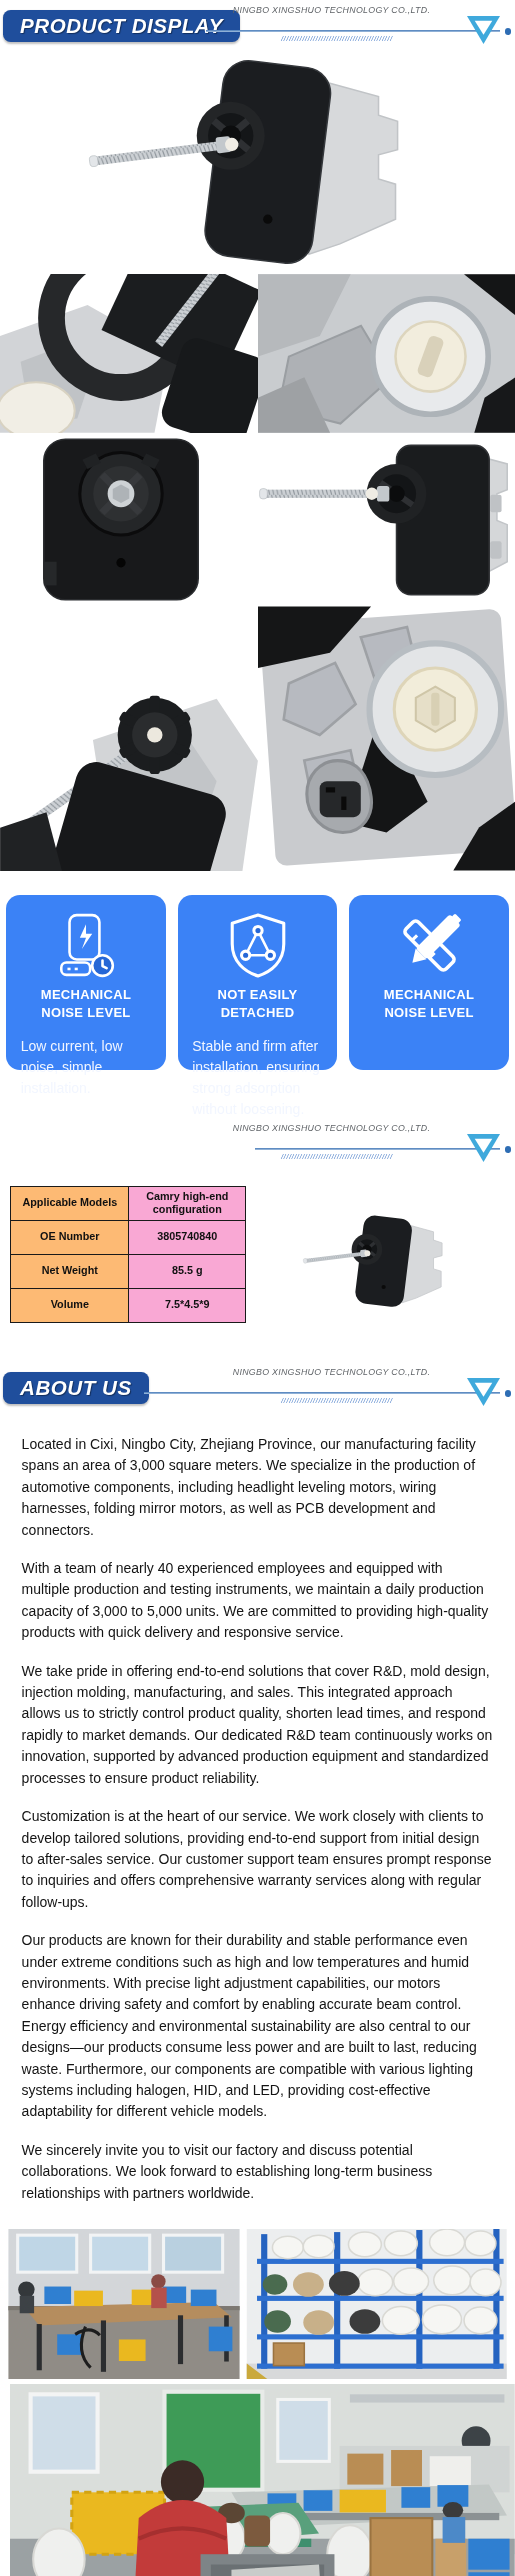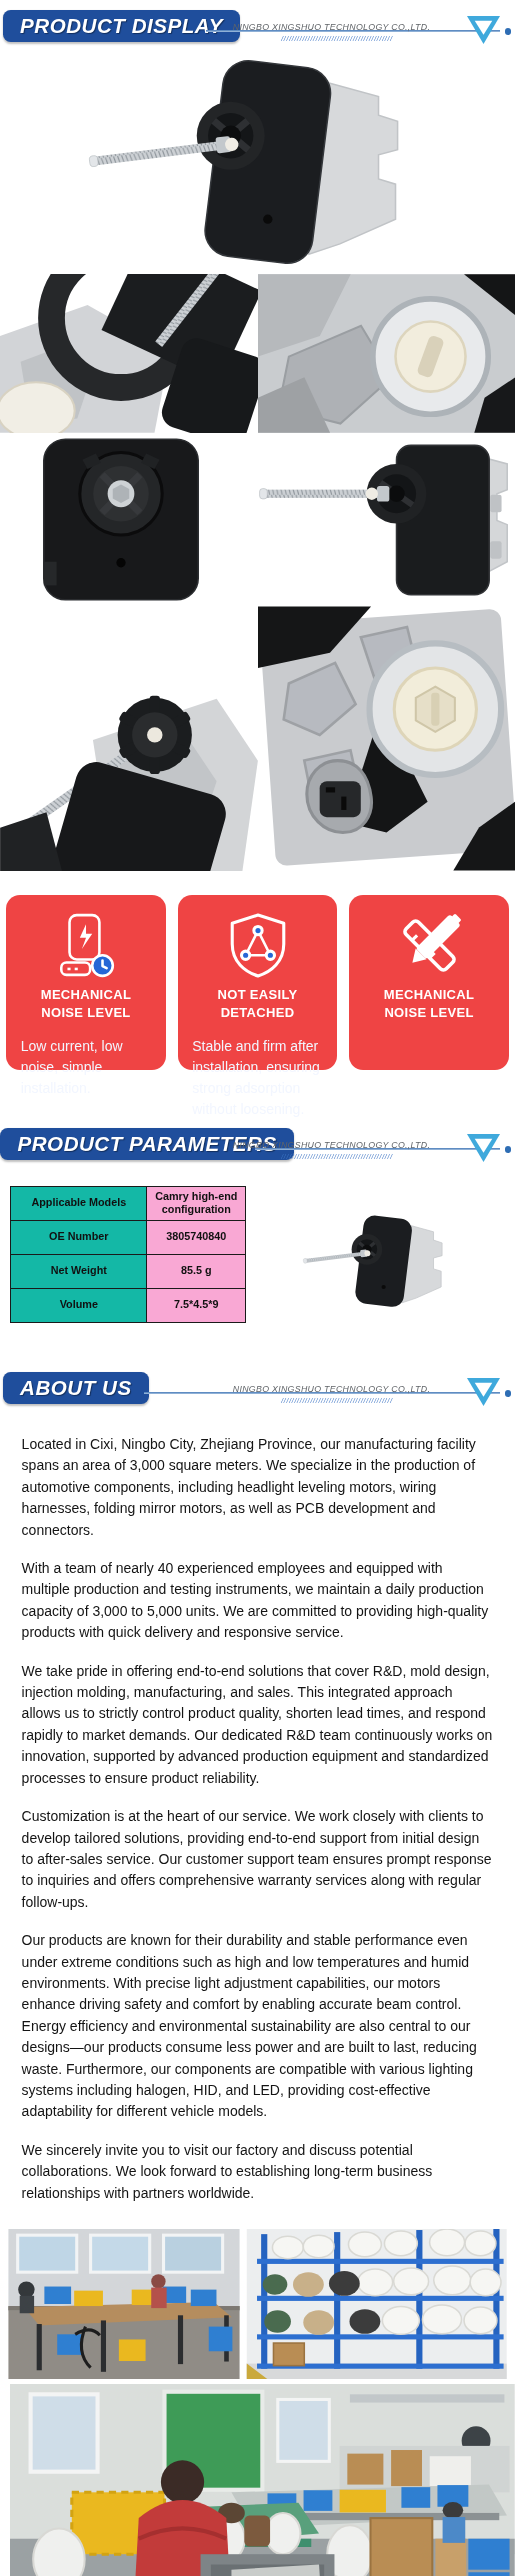--- a/index.html
+++ b/index.html
@@ -8,50 +8,50 @@
 
   
   .sec-header { position:relative; height:49px;padding-left:8px; }
   .hdr-box { position:absolute; left:2.6px; top:10.3px; height:32px; background:#1f4e9c;
              border-radius:7.7px; display:flex; align-items:center; padding:0 17.5px;
              box-shadow:0 1.5px 2.1px rgba(0,0,0,.25); }
   .hdr-box span { color:#fff; font-style:italic; font-weight:bold; font-size:20.6px;
                   letter-spacing:0.5px; text-shadow:1px 1px 1px rgba(0,0,0,.4); white-space:nowrap; }
   .hdr-line { position:absolute; top:30px; height:1.5px; background:#8fb0d6; right:15.5px;
               border-top:0.5px solid #5f8cc2; }
-  .hdr-company { position:absolute; top:22px; right:39px; width:289px; text-align:center;
+  .hdr-company { position:absolute; top:5px; right:39px; width:289px; text-align:center;
                  font-style:italic; font-size:8.8px; color:#606468; letter-spacing:0.3px; white-space:nowrap; }
   .hdr-slashes { position:absolute; top:35px; right:67px; width:222px; text-align:center;
                  color:#3d74c4; font-size:6.7px; font-style:italic; letter-spacing:0.8px;
                  white-space:nowrap; overflow:hidden; }
   .hdr-tri { position:absolute; right:15.5px; top:15.5px; }
   .hdr-dot { position:absolute; right:3.6px; top:28px; width:6.7px; height:6.7px;
              border-radius:50%; background:#2e6db4; }
 
   
   .collage { background:#fff; }
   .collage-row { display:flex; }
   .ph { overflow:hidden; background:#fff; }
   .ph svg { display:block; width:100%; height:100%; }
 
   
   .features { display:flex; gap:12px; padding:0 6.2px; margin-top:24px; height:175px; }
-  .feature-card { flex:1; background:#ef4444; border-radius:14px; color:#fff;
+  .feature-card { flex:1; background:#3b82f6; border-radius:14px; color:#fff;
                   padding:17.5px 12.4px 0; text-align:center; }
   .feature-icon { height:66px; display:flex; align-items:center; justify-content:center; }
   .feature-title { font-size:13px; font-weight:bold; line-height:1.42; letter-spacing:0.3px; margin-top:7.2px; }
   .feature-body { font-size:14px; line-height:1.5; margin-top:13.4px; text-align:left;
                   padding:0 2.1px; font-weight:400; color:#f2f6ff; }
 
   
   .params-body { position:relative; height:195px; }
   table.params { position:absolute; left:10.3px; top:18.5px; width:236px; border-collapse:collapse; }
   table.params td { border:1px solid #1a1a1a; font-size:10.8px; font-weight:bold;
                     text-align:center; vertical-align:middle; height:34px; line-height:1.25; }
-  td.p-label { background:#14b8a6; width:136px; }
+  td.p-label { background:#fdba74; width:118px; }
   td.p-value { background:#f9a8d4; }
   .params-photo { position:absolute; right:19.6px; top:-2.1px; width:232px; height:192px; }
   .params-photo svg { width:100%; height:100%; }
 
   
   .about-text { padding:23px 21.6px 5.2px; font-size:14px; line-height:1.53; color:#141414; }
   .about-text p { margin-bottom:17px; }
 
   
   .factory-rowA { display:flex; gap:6.2px; padding:0 7.7px; height:150px; margin-top:3.1px; }
@@ -277,23 +277,20 @@
       </svg>
     </div>
     <div class="feature-title">
       <div>MECHANICAL</div>
       <div>NOISE LEVEL</div>
     </div>
   </div>
 </div>
 
 <div class="sec-header" style="margin-top:48px">
-  <div class="hdr-box" style="left:0">
-    <span>PRODUCT PARAMETERS</span>
-  </div>
   <div class="hdr-line" style="left:255px"></div>
   <div class="hdr-company">NINGBO XINGSHUO TECHNOLOGY CO.,LTD.</div>
   <div class="hdr-slashes">//////////////////////////////////////////</div>
   <svg class="hdr-tri" width="33" height="28" viewBox="0 0 64 54">
     <polygon points="0,0 64,0 32,54" fill="#3fa9dc"></polygon>
     <polygon points="15,9 49,9 32,36" fill="#ffffff"></polygon>
   </svg>
   <div class="hdr-dot"></div>
 </div>
 

